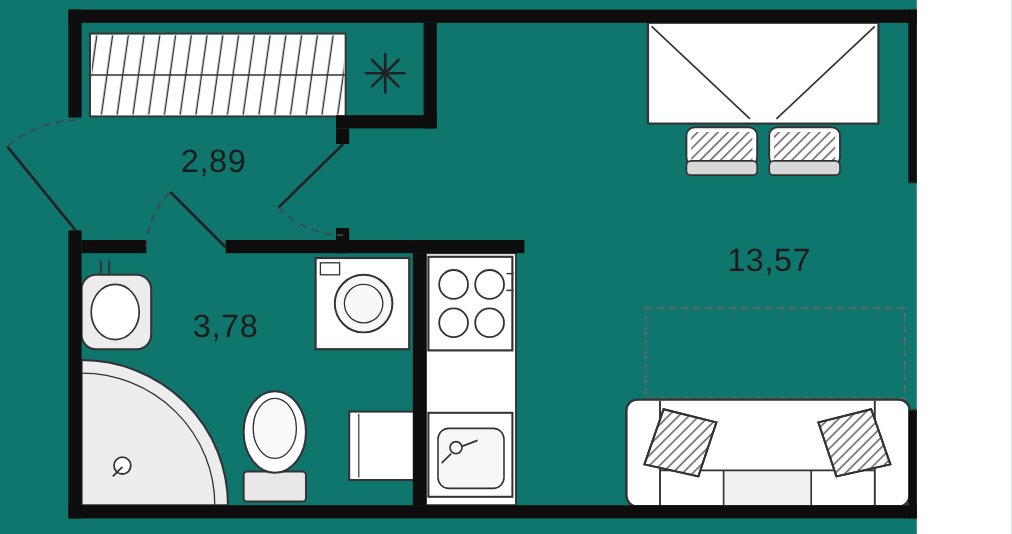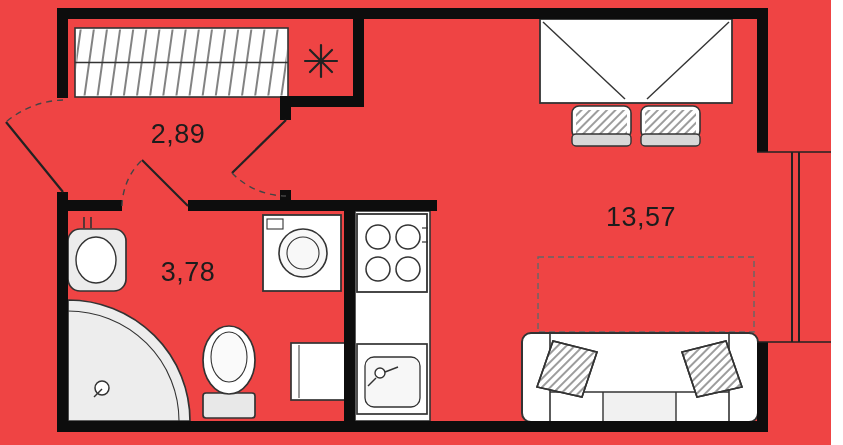--- a/index.html
+++ b/index.html
@@ -1,19 +1,19 @@
 <!DOCTYPE html>
 <html><head>
 <meta charset="utf-8">
 <style>
   html,body{margin:0;padding:0;background:#fff;}
   .stage{
     position:relative;
-    width:831px;height:445px;
-    background:#ef4444;
+    width:764px;height:445px;
+    background:#0f766e;
     font-family:"Liberation Sans",sans-serif;
     overflow:hidden;
   }
   svg{display:block;}
   .area-label{
     font-family:"Liberation Sans",sans-serif;
     font-size:27px;
     fill:#1c1c1c;
     letter-spacing:0.5px;
   }

